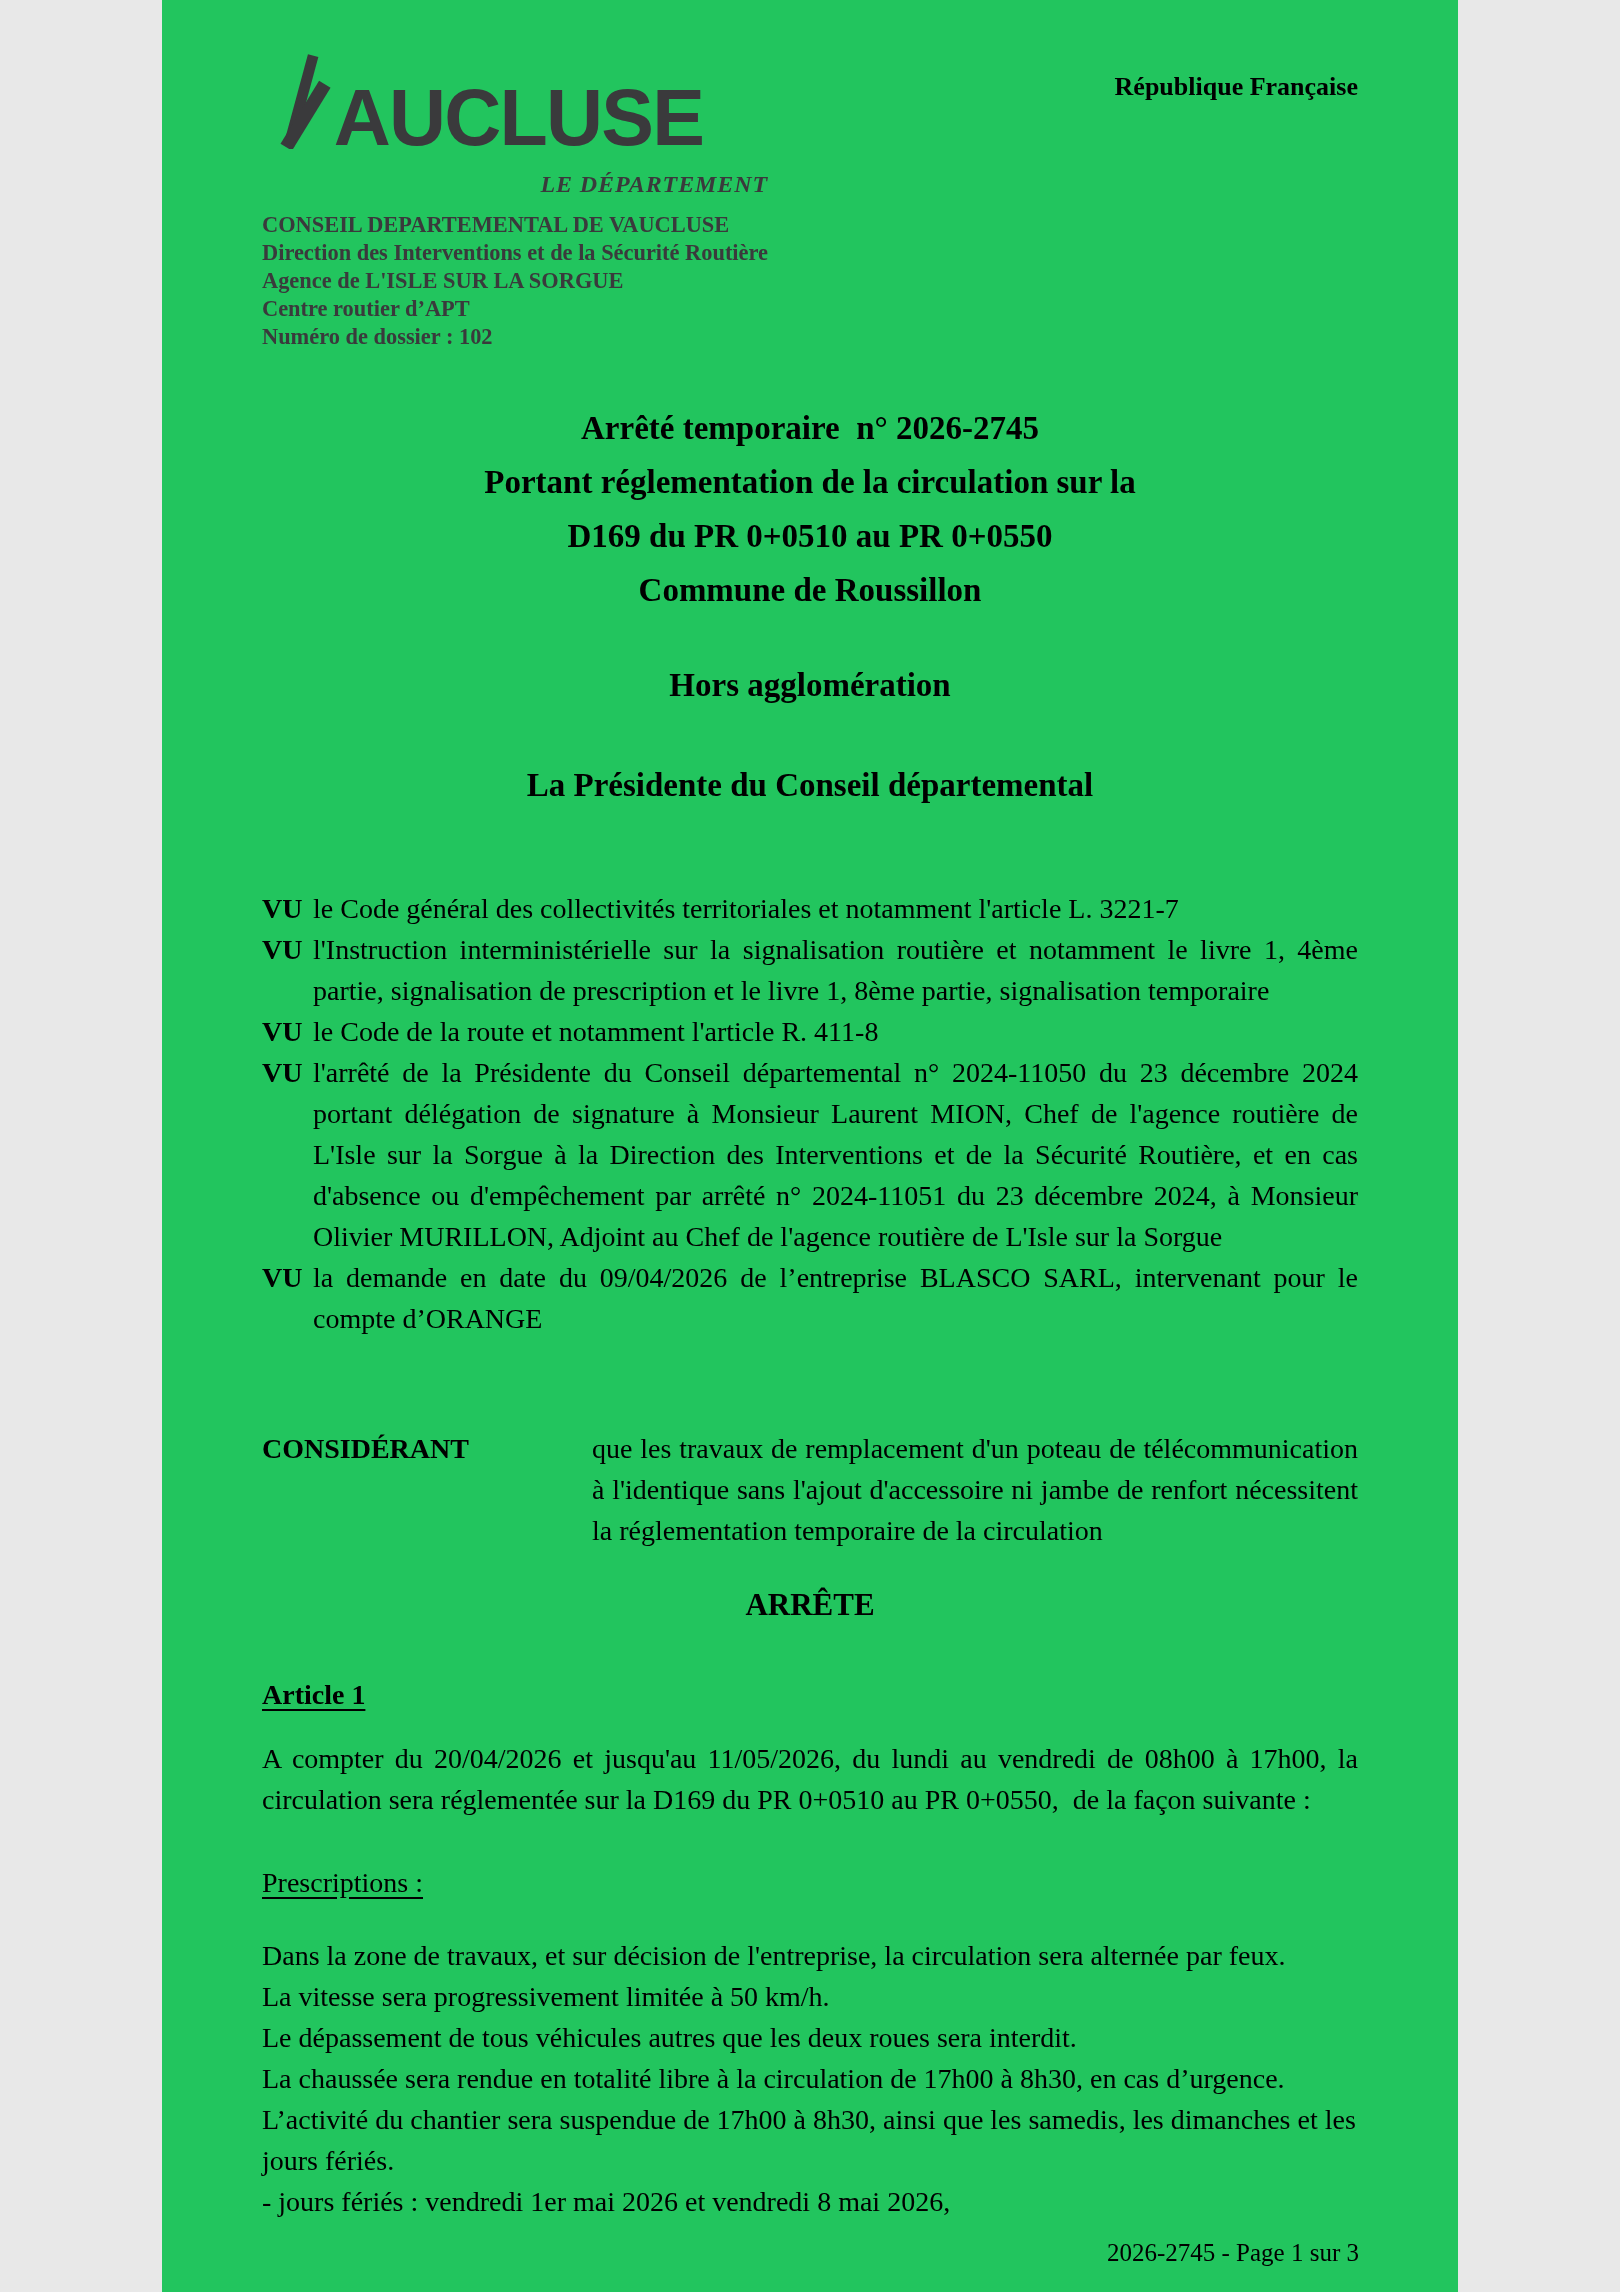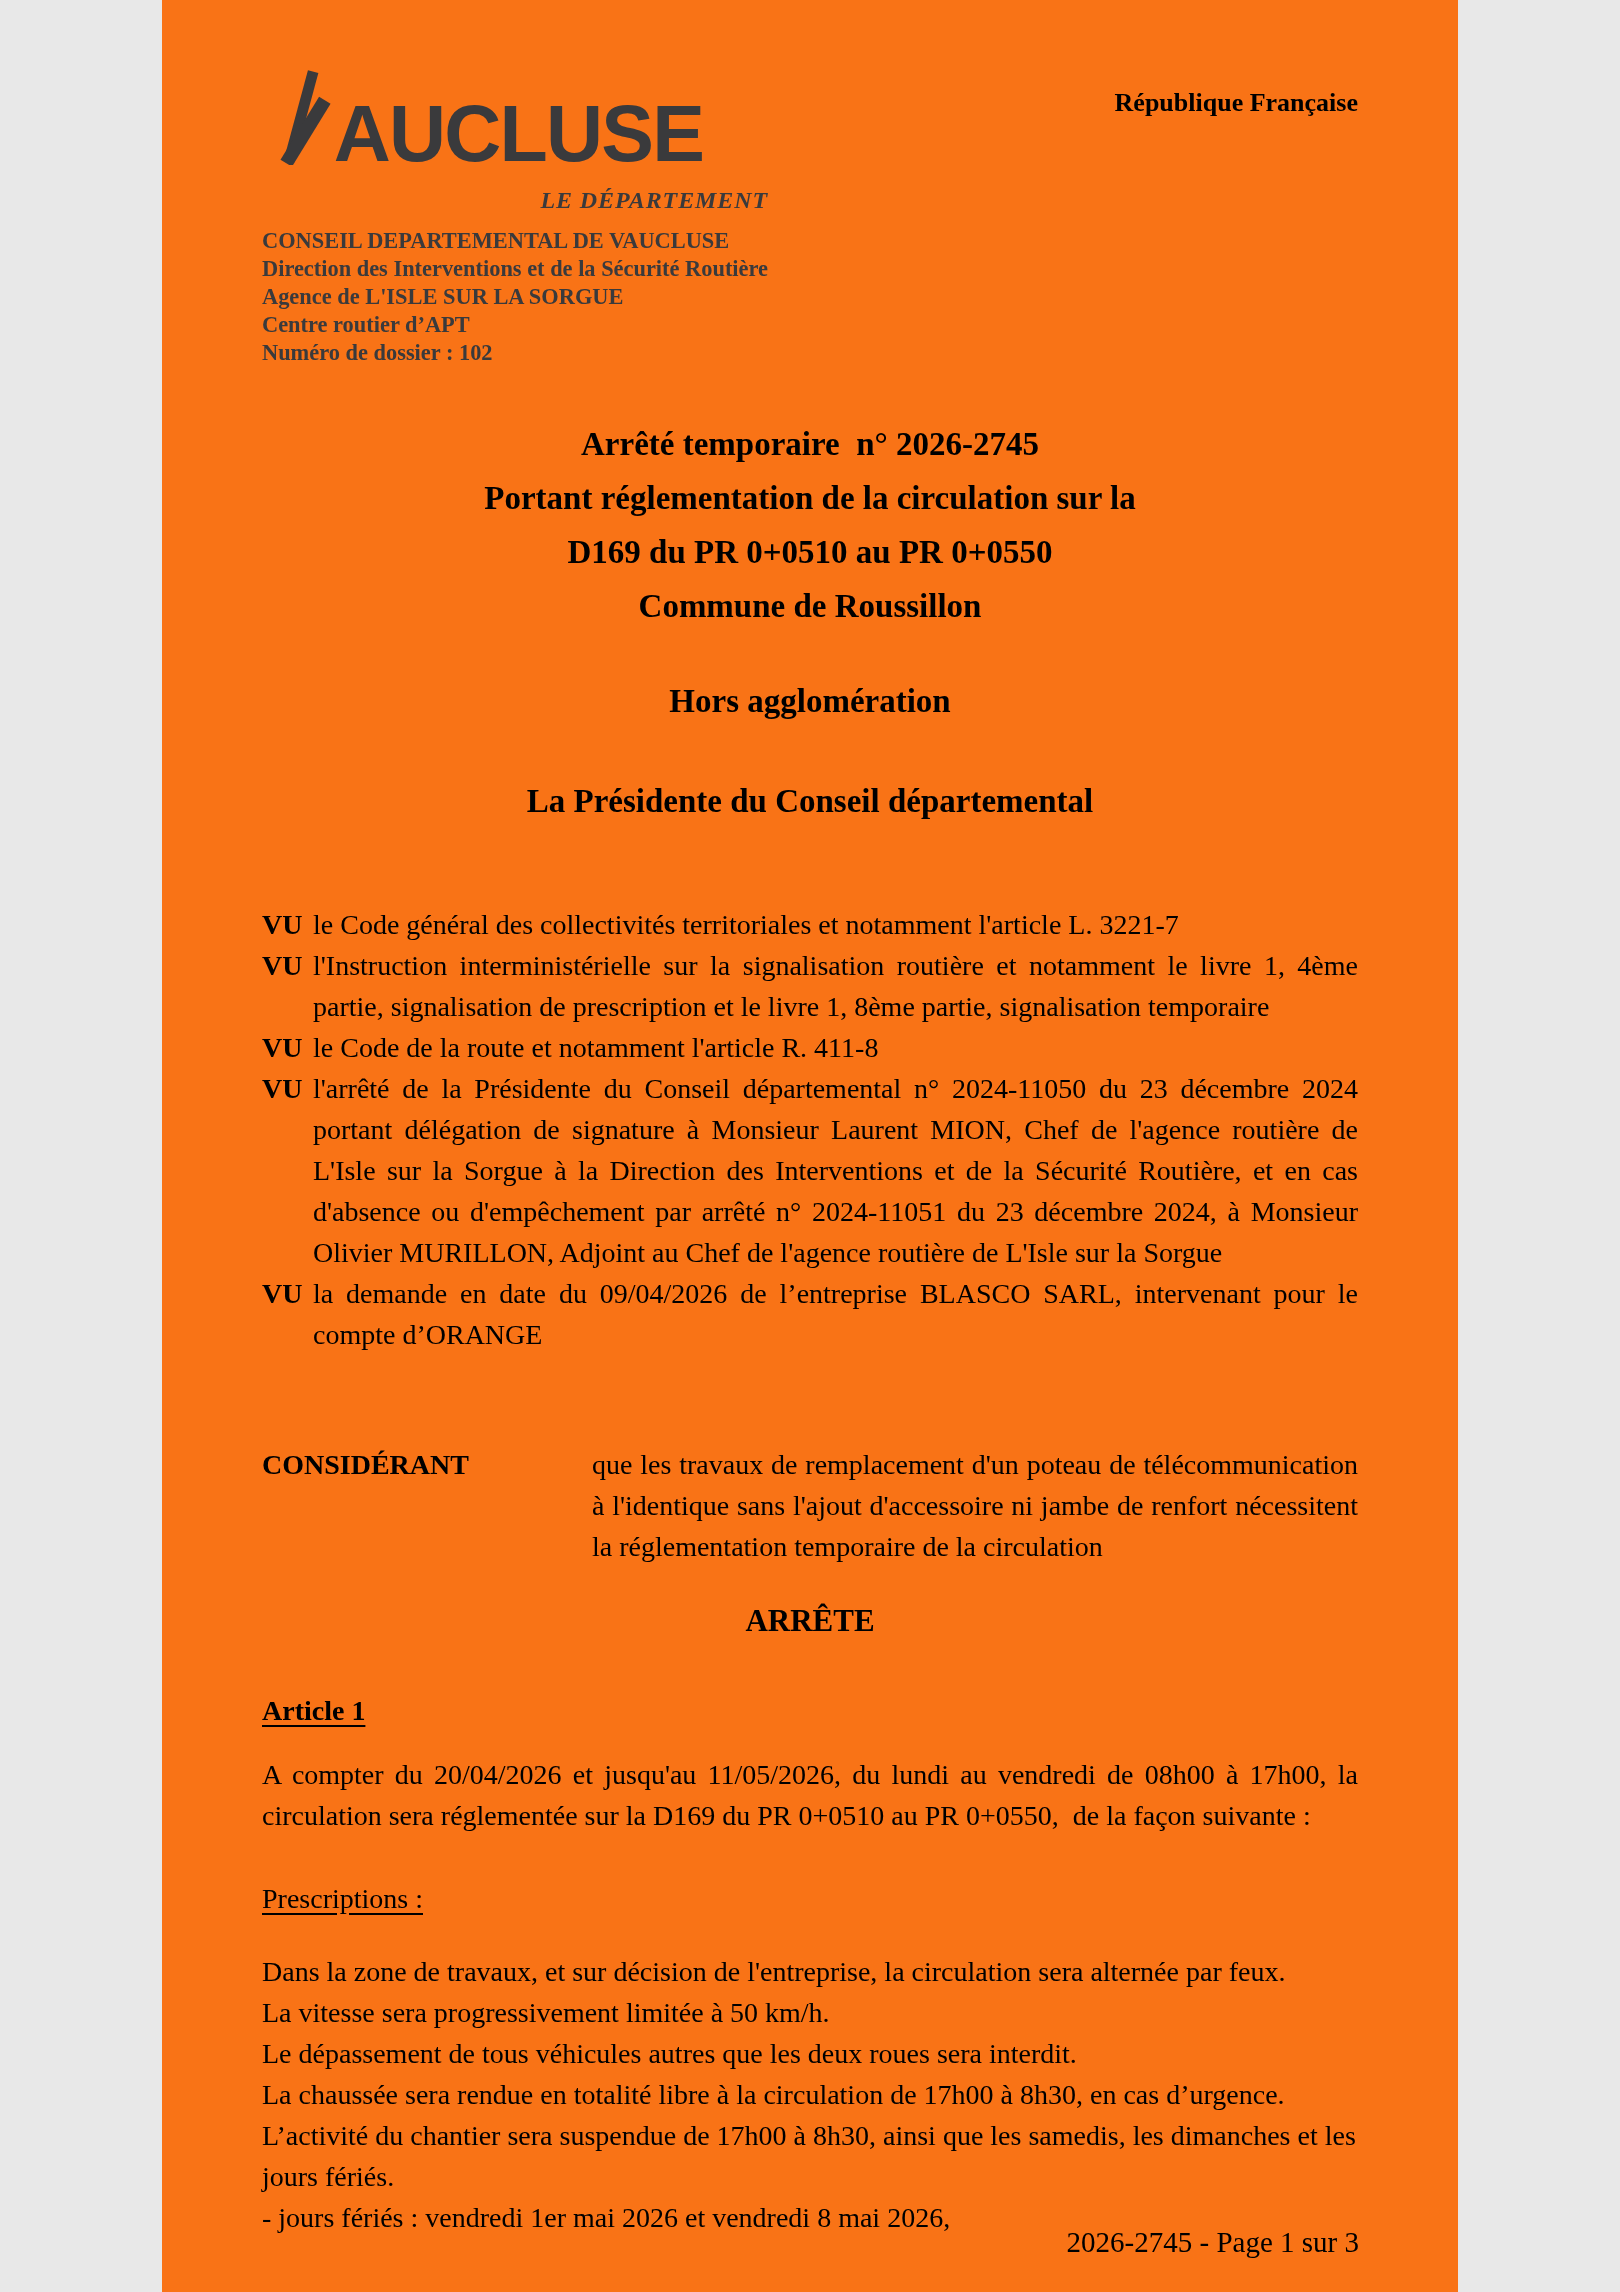--- a/index.html
+++ b/index.html
@@ -1,25 +1,25 @@
 <!DOCTYPE html>
 <html lang="fr" style="font-size:14.3px"><head>
 <meta charset="utf-8">
 <style>
   html, body { margin: 0; padding: 0; background: #e8e8e8; }
   .page {
     position: relative;
     width: 1296px;
     height: 2293px;
     margin: 0 auto;
-    background: #f97316;
+    background: #22c55e;
     font-family: "Liberation Serif", "DejaVu Serif", serif;
     color: #000000;
     box-sizing: border-box;
-    padding: 68px 100px 0 100px;
+    padding: 52px 100px 0 100px;
     overflow: hidden;
   }
 
   
   .header-row {
     display: flex;
     justify-content: space-between;
     align-items: flex-start;
   }
   .republique {
@@ -131,22 +131,22 @@
   .prescriptions { margin-top: 36px; }
   .prescription-line {
     font-size: 28px;
     line-height: 41px;
   }
 
   
   .footer {
     position: absolute;
     right: 99px;
-    bottom: 34px;
-    font-size: 29px;
+    bottom: 26px;
+    font-size: 25px;
   }
 </style>
 </head>
 <body>
 
 <div class="page">
 
   <div class="header-row">
     <div class="logo-block">
       <div class="logo-word">

